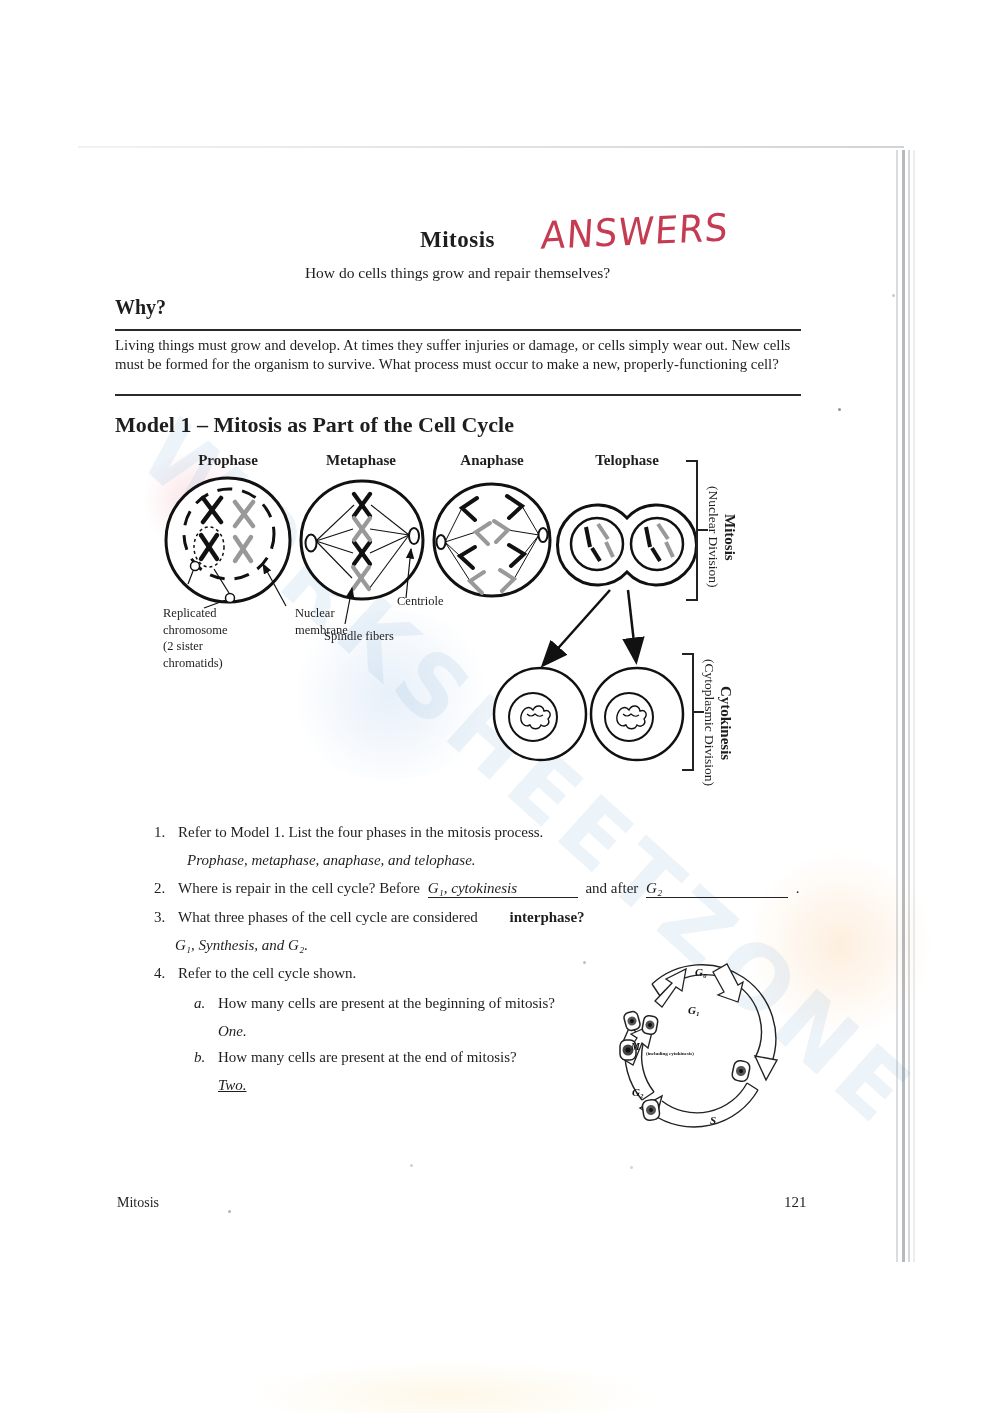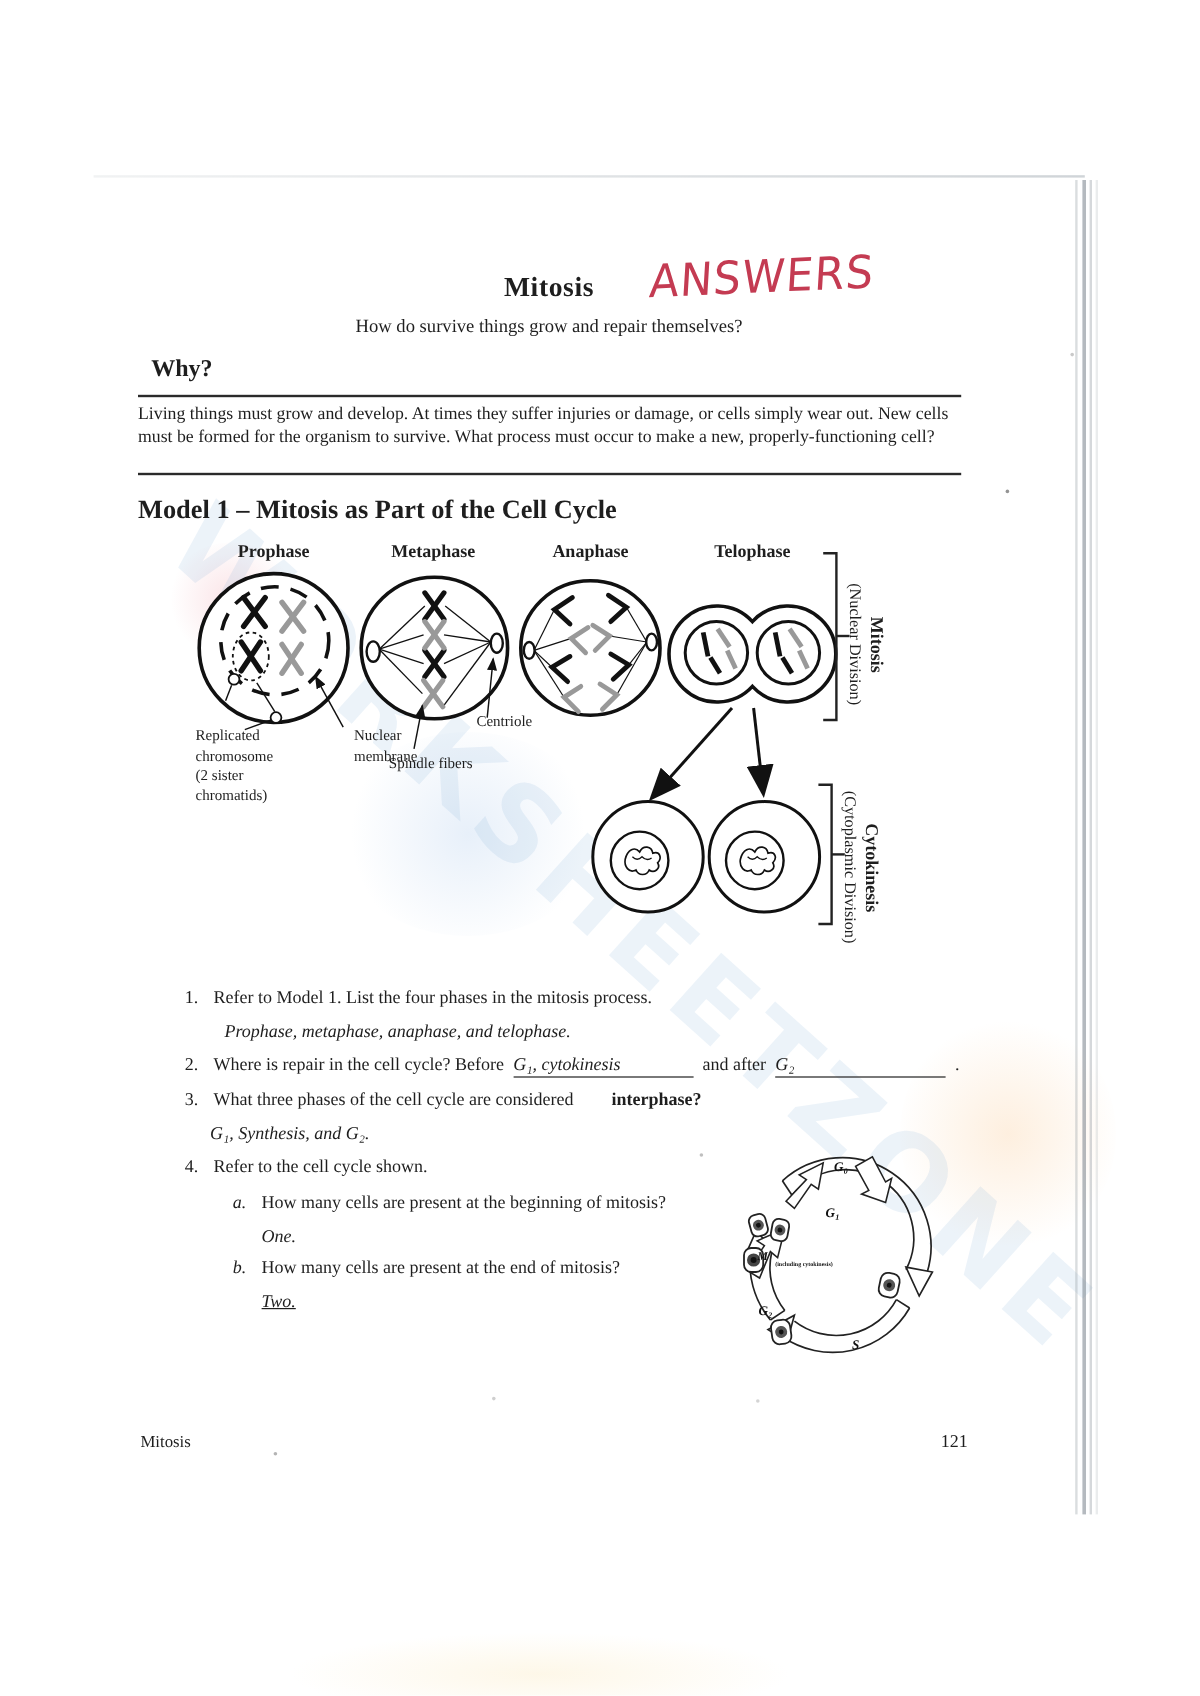--- a/index.html
+++ b/index.html
@@ -24,21 +24,21 @@
     color:rgba(125,175,215,0.15);transform:rotate(42deg);transform-origin:0 0;
     pointer-events:none;white-space:nowrap;
   }
   
   .title{left:0;top:227px;width:915px;text-align:center;font-size:23px;font-weight:bold;letter-spacing:.5px;}
   .answers-hand{
     left:541px;top:211px;font-family:"DejaVu Sans",sans-serif;font-size:36px;
     color:#c43b52;transform:rotate(-2.5deg) skewX(-6deg) scaleY(1.05);letter-spacing:1px;
   }
   .subtitle{left:0;top:264px;width:915px;text-align:center;font-size:15.5px;}
-  .why-heading{left:126px;top:296px;font-size:20px;font-weight:bold;}
+  .why-heading{left:115px;top:296px;font-size:20px;font-weight:bold;}
   .rule{left:115px;width:686px;height:2px;background:#2a2a2a;}
   .r1{top:329px;}
   .r2{top:394px;}
   .why-par{left:115px;top:336px;width:690px;font-size:14.8px;line-height:19.4px;}
   .model-heading{left:115px;top:412px;font-size:22px;font-weight:bold;}
   
   .phase-label{top:452px;font-size:15px;font-weight:bold;text-align:center;width:130px;transform:translateX(-50%);}
   .dlabel{font-size:12.5px;line-height:16.5px;white-space:pre-line;}
   .vert{
     writing-mode:vertical-rl;text-align:center;line-height:1.15;
@@ -78,21 +78,21 @@
 <div class="abs edge-line e4"></div>
 <div class="abs speck" style="left:838px;top:408px;"></div>
 <div class="abs speck" style="left:892px;top:294px;opacity:.5;"></div>
 <div class="abs speck" style="left:583px;top:961px;opacity:.6;"></div>
 <div class="abs speck" style="left:228px;top:1210px;opacity:.7;"></div>
 <div class="abs speck" style="left:410px;top:1164px;opacity:.45;"></div>
 <div class="abs speck" style="left:630px;top:1166px;opacity:.4;"></div>
 
 <div class="abs title">Mitosis</div>
 <div class="abs answers-hand">ANSWERS</div>
-<div class="abs subtitle">How do survive things grow and repair themselves?</div>
+<div class="abs subtitle">How do cells things grow and repair themselves?</div>
 
 <div class="abs why-heading">Why?</div>
 <div class="abs rule r1"></div>
 <div class="abs why-par">Living things must grow and develop. At times they suffer injuries or damage, or cells simply wear out. New cells must be formed for the organism to survive. What process must occur to make a new, properly-functioning cell?</div>
 <div class="abs rule r2"></div>
 
 <div class="abs model-heading">Model 1 – Mitosis as Part of the Cell Cycle</div>
 
 <div class="abs phase-label" style="left:228px;">Prophase</div>
 <div class="abs phase-label" style="left:361px;">Metaphase</div>

